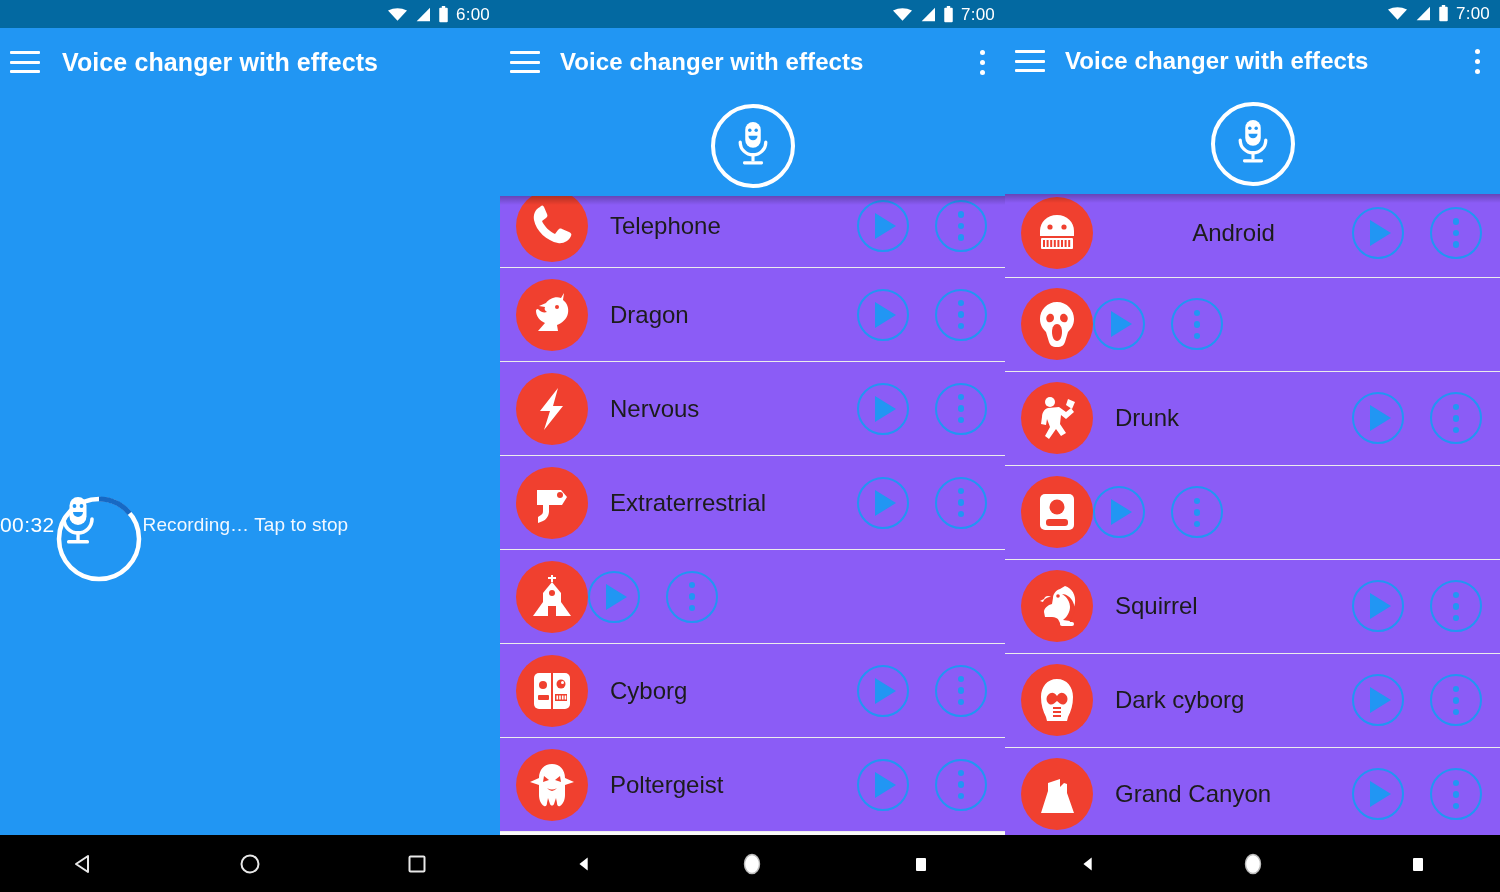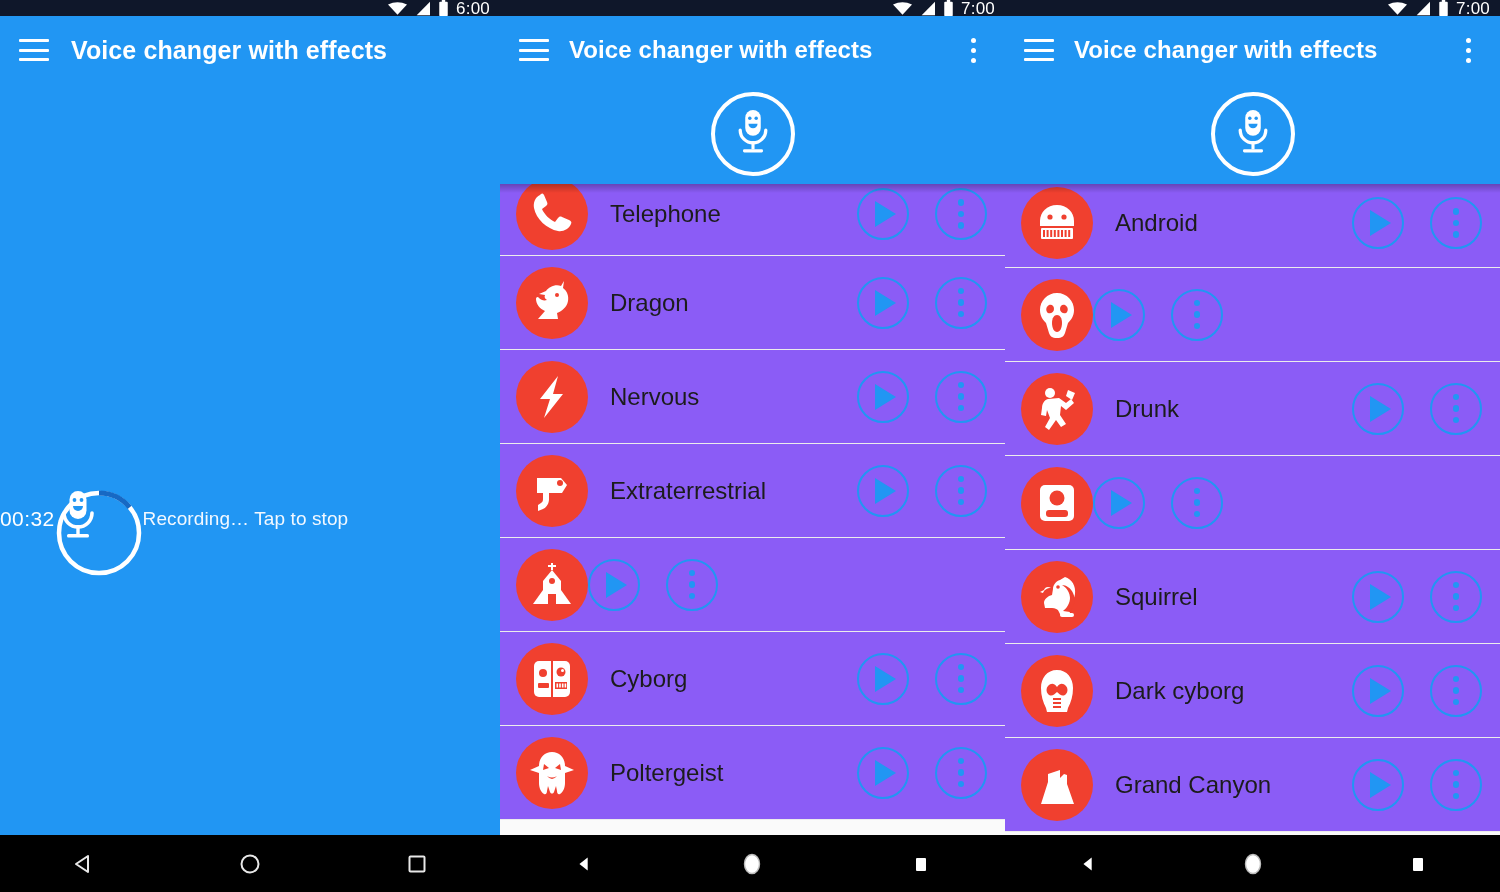--- a/index.html
+++ b/index.html
@@ -10,38 +10,38 @@
     overflow: hidden;
   }
   .screens { display: flex; width: 1500px; height: 892px; }
   .screen { position: relative; height: 892px; overflow: hidden; background: #2196f3; }
   .screen.p1 { width: 500px; }
   .screen.p2 { width: 505px; }
   .screen.p3 { width: 495px; }
 
   
   .statusbar {
-    height: 16px; background: #0f172a;
+    height: 28px; background: #0369a1;
     display: flex; align-items: center; justify-content: flex-end;
     padding-right: 10px; gap: 7px;
   }
   .sb-icons { display: flex; align-items: center; gap: 7px; }
   .ico-wifi { width: 19px; height: 15px; }
   .ico-sig  { width: 17px; height: 15px; }
   .ico-batt { width: 11px; height: 17px; }
   .sb-time {
     color: #ffffff; font-size: 17px; font-weight: 400;
     letter-spacing: .2px; line-height: 1;
   }
 
   
   .appbar {
     background: #2196f3; position: relative;
     display: flex; align-items: center;
-    height: 68px; padding: 0 19px;
+    height: 68px; padding: 0 10px;
   }
   .hamb { width: 30px; height: 22px; display: flex; flex-direction: column;
           justify-content: space-between; cursor: pointer; flex: 0 0 auto; }
   .hamb i { display: block; height: 3px; background: #fff; border-radius: 1px; }
   .apptitle {
     color: #fff; font-size: 25px; font-weight: 700;
     margin-left: 22px; white-space: nowrap; letter-spacing: .1px;
   }
   .apptitle.small { font-size: 24px; margin-left: 20px; }
   .kebab {
@@ -465,21 +465,21 @@
             <rect x="21.3" y="36" width="3.4" height="9" fill="#fff"></rect>
             <rect x="12" y="45" width="22" height="3.4" rx="1.5" fill="#fff"></rect>
           </svg>
         </span>
       </div>
     </div>
 
     <div class="listwrap">
       <div class="list-shadow"></div>
 
-      <div class="row" style="height:89px;margin-top:-5px;">
+      <div class="row" style="height:89px;margin-top:-5px;text-align:center;">
         <div class="av">
           <svg viewBox="0 0 50 50">
               <path d="M25 7 c-10 0 -17 7 -17 16 v5 h34 v-5 c0 -9 -7 -16 -17 -16z" fill="#fff"></path>
               <circle cx="18" cy="19" r="2.6" fill="#f0402f"></circle>
               <circle cx="32" cy="19" r="2.6" fill="#f0402f"></circle>
               <rect x="9" y="30" width="32" height="11" rx="1" fill="#fff"></rect>
               <rect x="11" y="32" width="2" height="7" fill="#f0402f"></rect>
               <rect x="14.6" y="32" width="2" height="7" fill="#f0402f"></rect>
               <rect x="18.2" y="32" width="2" height="7" fill="#f0402f"></rect>
               <rect x="21.8" y="32" width="2" height="7" fill="#f0402f"></rect>

